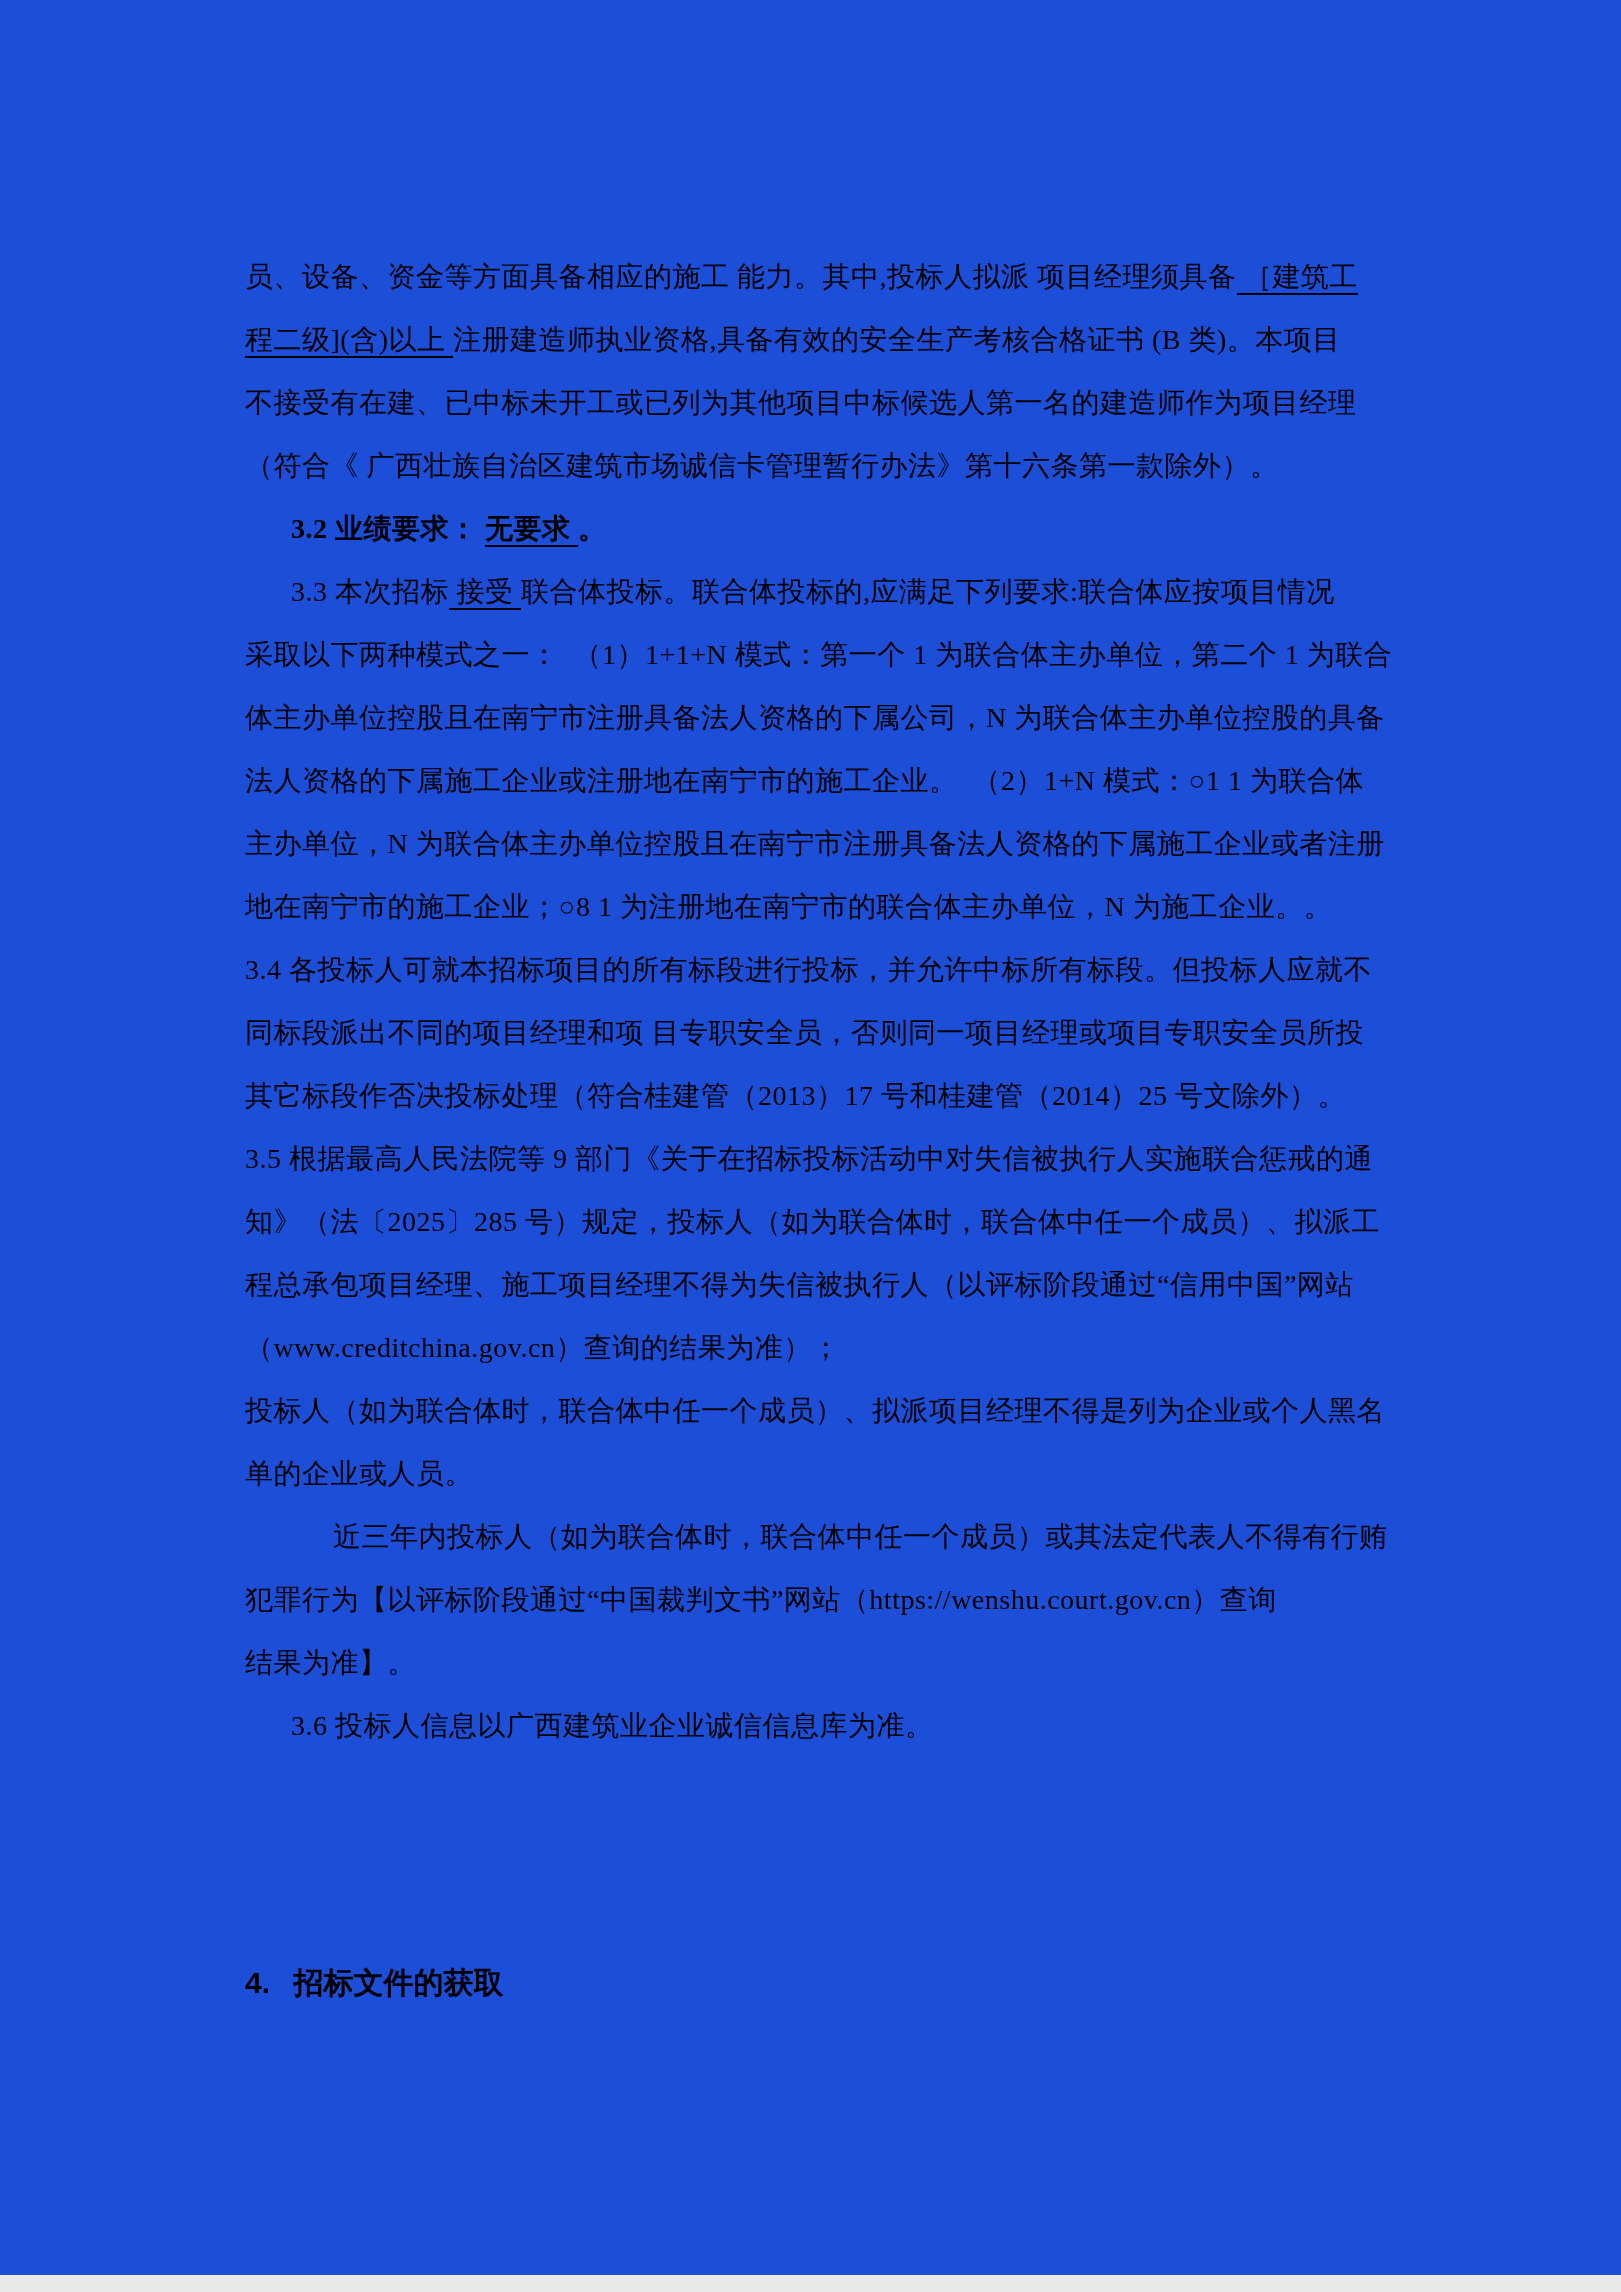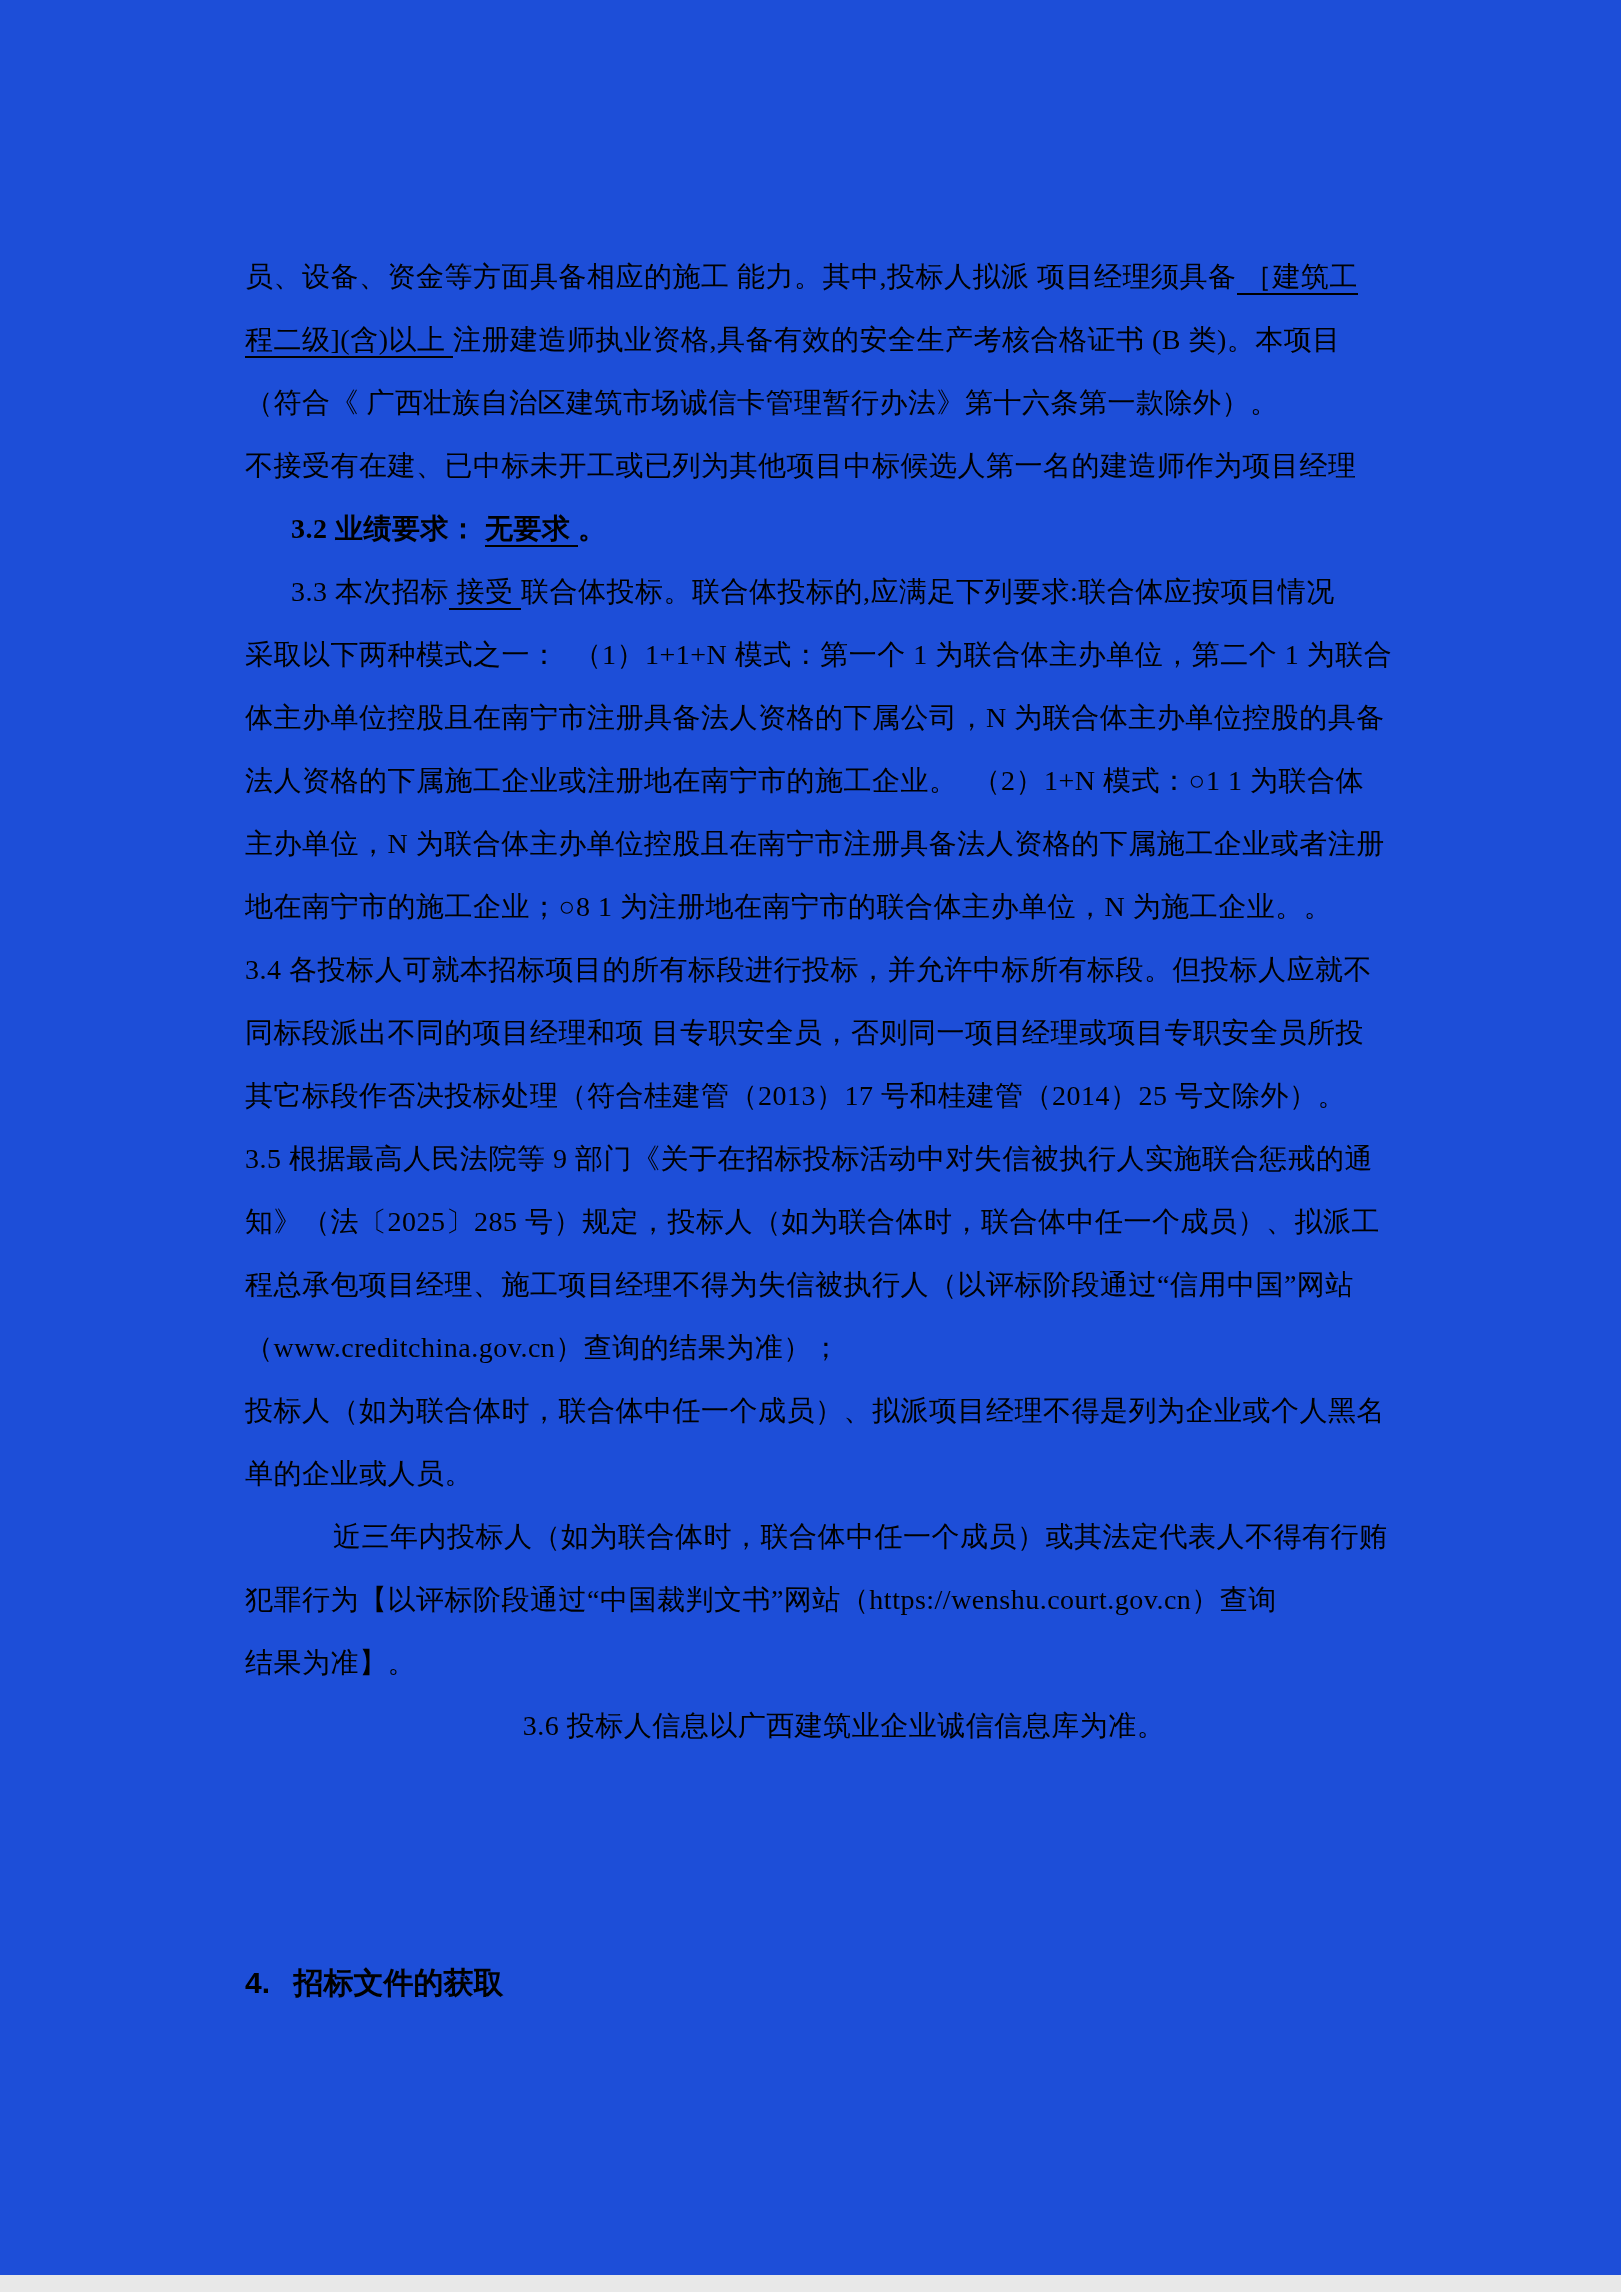--- a/index.html
+++ b/index.html
@@ -46,38 +46,38 @@
     margin-right:23.5px;
   }
 </style>
 </head>
 <body>
 
 <div class="page">
   <div class="content" id="doc">
       <div class="line"><span>员、设备、资金等方面具备相应的施工 能力。其中,投标人拟派 项目经理须具备</span><span class="u"> ［建筑工</span></div>
       <div class="line"><span class="u">程二级](含)以上 </span><span>注册建造师执业资格,具备有效的安全生产考核合格证书 (B 类)。本项目</span></div>
+      <div class="line"><span>不接受有在建、已中标未开工或已列为其他项目中标候选人第一名的建造师作为项目经理</span></div>
       <div class="line"><span>（符合《 广西壮族自治区建筑市场诚信卡管理暂行办法》第十六条第一款除外）。</span></div>
-      <div class="line"><span>不接受有在建、已中标未开工或已列为其他项目中标候选人第一名的建造师作为项目经理</span></div>
       <div class="line" style="padding-left: 46px; font-weight: bold;"><span>3.2 业绩要求： </span><span class="u">无要求 </span><span>。</span></div>
       <div class="line" style="padding-left: 46px;"><span>3.3 本次招标</span><span class="u"> 接受 </span><span>联合体投标。联合体投标的,应满足下列要求:联合体应按项目情况</span></div>
       <div class="line"><span>采取以下两种模式之一：  （1）1+1+N 模式：第一个 1 为联合体主办单位，第二个 1 为联合</span></div>
       <div class="line"><span>体主办单位控股且在南宁市注册具备法人资格的下属公司，N 为联合体主办单位控股的具备</span></div>
       <div class="line"><span>法人资格的下属施工企业或注册地在南宁市的施工企业。  （2）1+N 模式：○1 1 为联合体</span></div>
       <div class="line"><span>主办单位，N 为联合体主办单位控股且在南宁市注册具备法人资格的下属施工企业或者注册</span></div>
       <div class="line"><span>地在南宁市的施工企业；○8 1 为注册地在南宁市的联合体主办单位，N 为施工企业。。</span></div>
       <div class="line"><span>3.4 各投标人可就本招标项目的所有标段进行投标，并允许中标所有标段。但投标人应就不</span></div>
       <div class="line"><span>同标段派出不同的项目经理和项 目专职安全员，否则同一项目经理或项目专职安全员所投</span></div>
       <div class="line"><span>其它标段作否决投标处理（符合桂建管（2013）17 号和桂建管（2014）25 号文除外）。</span></div>
       <div class="line"><span>3.5 根据最高人民法院等 9 部门《关于在招标投标活动中对失信被执行人实施联合惩戒的通</span></div>
       <div class="line"><span>知》（法〔2025〕285 号）规定，投标人（如为联合体时，联合体中任一个成员）、拟派工</span></div>
       <div class="line"><span>程总承包项目经理、施工项目经理不得为失信被执行人（以评标阶段通过“信用中国”网站</span></div>
       <div class="line"><span>（www.creditchina.gov.cn）查询的结果为准）；</span></div>
       <div class="line"><span>投标人（如为联合体时，联合体中任一个成员）、拟派项目经理不得是列为企业或个人黑名</span></div>
       <div class="line"><span>单的企业或人员。</span></div>
       <div class="line" style="padding-left: 88px;"><span>近三年内投标人（如为联合体时，联合体中任一个成员）或其法定代表人不得有行贿</span></div>
       <div class="line"><span>犯罪行为【以评标阶段通过“中国裁判文书”网站（https://wenshu.court.gov.cn）查询</span></div>
       <div class="line"><span>结果为准】。</span></div>
-      <div class="line" style="padding-left: 46px; text-align: center;"><span>3.6 投标人信息以广西建筑业企业诚信信息库为准。</span></div>
+      <div class="line" style="padding-left: 46px;"><span>3.6 投标人信息以广西建筑业企业诚信信息库为准。</span></div>
     </div>
   <h2 class="heading"><span class="num">4.</span><span>招标文件的获取</span></h2>
 </div>
 
 
 </body></html>

